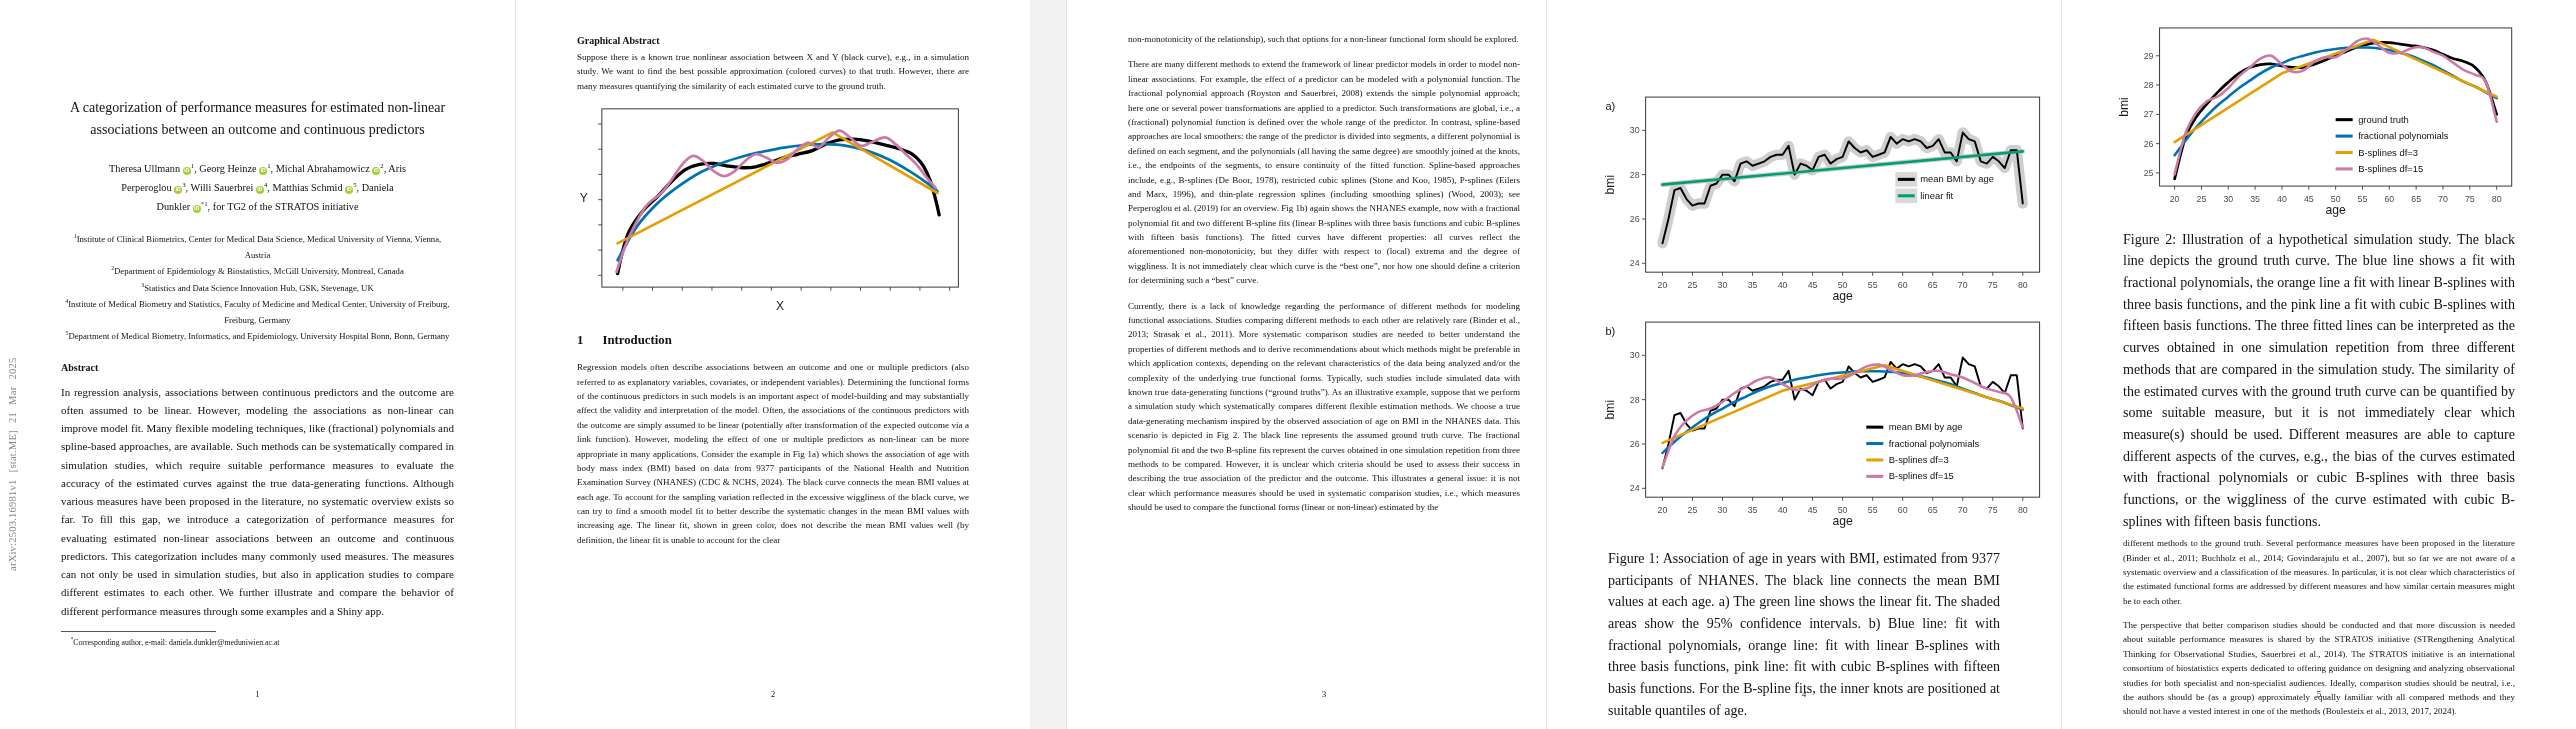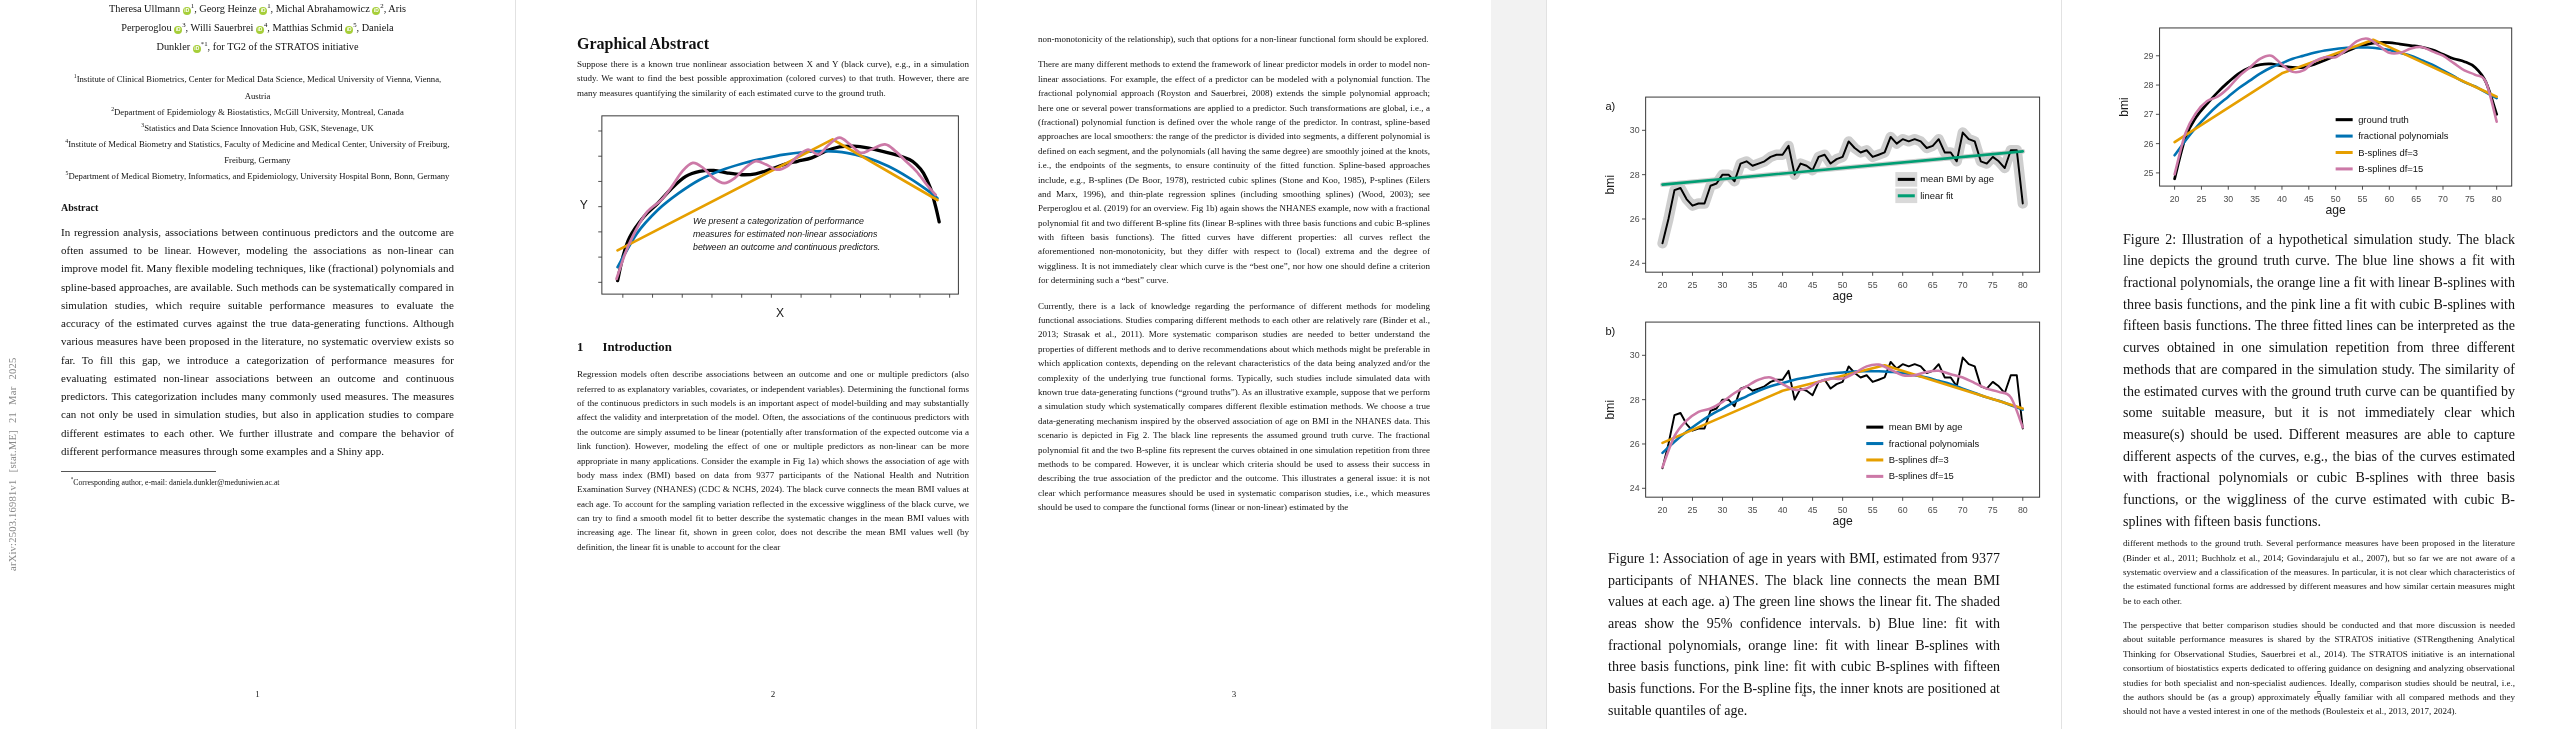--- a/index.html
+++ b/index.html
@@ -19,21 +19,21 @@
   .orcid{display:inline-block;width:8px;height:8px;border-radius:50%;background:#A6CE39;color:#fff;
          font:700 4.9px/8px "Liberation Sans",sans-serif;text-align:center;vertical-align:0.6px;}
   .affils{font-size:8.7px;text-align:center;line-height:1.85;margin-bottom:18px;}
   .abs-h{font-size:10px;font-weight:700;margin:17px 0 9.7px 0;}
   .body{font-size:9px;line-height:1.6;text-align:justify;margin:0 0 11px 0;}
   .abs{font-size:11px;line-height:1.66;}
   .footnote-rule{width:155px;border-top:0.6px solid #555;margin:6px 0 4.3px 0;}
   .footnote{font-size:7.8px;margin:0;padding-left:9.7px;}
 
   
-  .ga-h{font-size:16px;font-weight:700;margin:0;padding-top:35px;}
+  .ga-h{font-size:10px;font-weight:700;margin:0;padding-top:35px;}
   .ga-p{margin-top:4px;}
   .figure{position:relative;}
   .fig-ga{margin:6px 0 3.6px 55px;width:394px;}
   .ga-annot{position:absolute;left:122px;top:104px;width:200px;
             font:italic 500 8.8px "Liberation Sans","DejaVu Sans",sans-serif;line-height:1.45;color:#111;}
   .sec-h{font-size:12.8px;font-weight:700;margin:18px 0 12px 0;}
   .sec-h .sec-t{margin-left:19px;}
 
   
   .p3-pad{padding-top:32px;}
@@ -54,20 +54,21 @@
   .legend-text{font:15.5px "Liberation Sans","DejaVu Sans",sans-serif;fill:#111;}
 </style>
 </head>
 <body>
 
 <div class="canvas">
 
   <div class="page" id="p1">
     <div class="arxiv">arXiv:2503.16981v1 [stat.ME] 21 Mar 2025</div>
     <div class="inner">
+      <h1 class="title">A categorization of performance measures for estimated non-linear associations between an outcome and continuous predictors</h1>
       <div class="authors" id="authors">
           <div class="author-line">Theresa Ullmann <span class="orcid">iD</span><sup>1</sup>, Georg Heinze <span class="orcid">iD</span><sup>1</sup>, Michal Abrahamowicz <span class="orcid">iD</span><sup>2</sup>, Aris</div>
           <div class="author-line">Perperoglou <span class="orcid">iD</span><sup>3</sup>, Willi Sauerbrei <span class="orcid">iD</span><sup>4</sup>, Matthias Schmid <span class="orcid">iD</span><sup>5</sup>, Daniela</div>
           <div class="author-line">Dunkler <span class="orcid">iD</span><sup>*1</sup>, for TG2 of the STRATOS initiative</div>
         </div>
       <div class="affils" id="affiliations">
           <div class="affil-line"><sup>1</sup>Institute of Clinical Biometrics, Center for Medical Data Science, Medical University of Vienna, Vienna, Austria</div>
           <div class="affil-line"><sup>2</sup>Department of Epidemiology &amp; Biostatistics, McGill University, Montreal, Canada</div>
           <div class="affil-line"><sup>3</sup>Statistics and Data Science Innovation Hub, GSK, Stevenage, UK</div>
           <div class="affil-line"><sup>4</sup>Institute of Medical Biometry and Statistics, Faculty of Medicine and Medical Center, University of Freiburg, Freiburg, Germany</div>
@@ -115,30 +116,29 @@
           <line x1="44" y1="282.58490566037733" x2="50" y2="282.58490566037733" stroke="#333" stroke-width="1.4"></line>
           <line x1="44" y1="240.9811320754717" x2="50" y2="240.9811320754717" stroke="#333" stroke-width="1.4"></line>
           <line x1="44" y1="199.37735849056602" x2="50" y2="199.37735849056602" stroke="#333" stroke-width="1.4"></line>
           <line x1="44" y1="157.77358490566036" x2="50" y2="157.77358490566036" stroke="#333" stroke-width="1.4"></line>
           <line x1="44" y1="116.16981132075469" x2="50" y2="116.16981132075469" stroke="#333" stroke-width="1.4"></line>
           <line x1="44" y1="74.56603773584908" x2="50" y2="74.56603773584908" stroke="#333" stroke-width="1.4"></line>
           <line x1="44" y1="32.96226415094338" x2="50" y2="32.96226415094338" stroke="#333" stroke-width="1.4"></line>
           <text x="344" y="340" text-anchor="middle" class="axis-title">X</text>
           <text x="20" y="162" text-anchor="middle" class="axis-title">Y</text>
         </svg>
-      <div class="ga-annot">We present a categorization of performance measures for estimated non-linear associations between an outcome and continuous predictors.</div>
     </div>
     <div class="inner">
       <h2 class="sec-h"><span>1</span><span class="sec-t">Introduction</span></h2>
       <p class="body">Regression models often describe associations between an outcome and one or multiple predictors (also referred to as explanatory variables, covariates, or independent variables). Determining the functional forms of the continuous predictors in such models is an important aspect of model-building and may substantially affect the validity and interpretation of the model. Often, the associations of the continuous predictors with the outcome are simply assumed to be linear (potentially after transformation of the expected outcome via a link function). However, modeling the effect of one or multiple predictors as non-linear can be more appropriate in many applications. Consider the example in Fig 1a) which shows the association of age with body mass index (BMI) based on data from 9377 participants of the National Health and Nutrition Examination Survey (NHANES) (CDC &amp; NCHS, 2024). The black curve connects the mean BMI values at each age. To account for the sampling variation reflected in the excessive wiggliness of the black curve, we can try to find a smooth model fit to better describe the systematic changes in the mean BMI values with increasing age. The linear fit, shown in green color, does not describe the mean BMI values well (by definition, the linear fit is unable to account for the clear</p>
     </div>
     <div class="pagenum">2</div>
   </div>
 
-  <div class="page" id="p3" style="left:976px">
+  <div class="page" id="p3" style="left:1066px">
     <div class="inner p3-pad">
       <p class="body">non-monotonicity of the relationship), such that options for a non-linear functional form should be explored.</p>
       <p class="body">There are many different methods to extend the framework of linear predictor models in order to model non-linear associations. For example, the effect of a predictor can be modeled with a polynomial function. The fractional polynomial approach (Royston and Sauerbrei, 2008) extends the simple polynomial approach; here one or several power transformations are applied to a predictor. Such transformations are global, i.e., a (fractional) polynomial function is defined over the whole range of the predictor. In contrast, spline-based approaches are local smoothers: the range of the predictor is divided into segments, a different polynomial is defined on each segment, and the polynomials (all having the same degree) are smoothly joined at the knots, i.e., the endpoints of the segments, to ensure continuity of the fitted function. Spline-based approaches include, e.g., B-splines (De Boor, 1978), restricted cubic splines (Stone and Koo, 1985), P-splines (Eilers and Marx, 1996), and thin-plate regression splines (including smoothing splines) (Wood, 2003); see Perperoglou et al. (2019) for an overview. Fig 1b) again shows the NHANES example, now with a fractional polynomial fit and two different B-spline fits (linear B-splines with three basis functions and cubic B-splines with fifteen basis functions). The fitted curves have different properties: all curves reflect the aforementioned non-monotonicity, but they differ with respect to (local) extrema and the degree of wiggliness. It is not immediately clear which curve is the “best one”, nor how one should define a criterion for determining such a “best” curve.</p>
       <p class="body">Currently, there is a lack of knowledge regarding the performance of different methods for modeling functional associations. Studies comparing different methods to each other are relatively rare (Binder et al., 2013; Strasak et al., 2011). More systematic comparison studies are needed to better understand the properties of different methods and to derive recommendations about which methods might be preferable in which application contexts, depending on the relevant characteristics of the data being analyzed and/or the complexity of the underlying true functional forms. Typically, such studies include simulated data with known true data-generating functions (“ground truths”). As an illustrative example, suppose that we perform a simulation study which systematically compares different flexible estimation methods. We choose a true data-generating mechanism inspired by the observed association of age on BMI in the NHANES data. This scenario is depicted in Fig 2. The black line represents the assumed ground truth curve. The fractional polynomial fit and the two B-spline fits represent the curves obtained in one simulation repetition from three methods to be compared. However, it is unclear which criteria should be used to assess their success in describing the true association of the predictor and the outcome. This illustrates a general issue: it is not clear which performance measures should be used in systematic comparison studies, i.e., which measures should be used to compare the functional forms (linear or non-linear) estimated by the</p>
     </div>
     <div class="pagenum">3</div>
   </div>
 
   <div class="page" id="p4" style="left:1546px">
     <div style="height:91px"></div>

